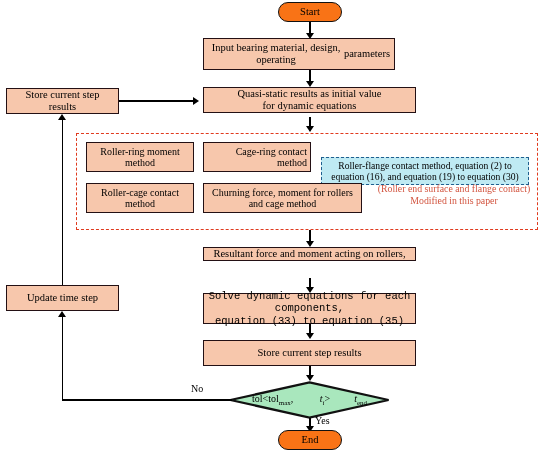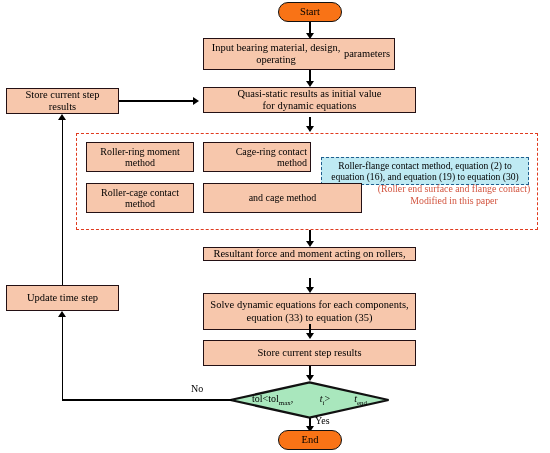--- a/index.html
+++ b/index.html
@@ -165,20 +165,21 @@
     <span>Roller-flange contact method, equation (2) to</span>
     <span>equation (16), and equation (19) to equation (30)</span>
   </div>
 
   <div class="node sub" style="left:86px; top:183px; width:108px; height:30px; flex-direction:column;">
     <span>Roller-cage contact</span>
     <span>method</span>
   </div>
 
   <div class="node sub" style="left:203px; top:183px; width:159px; height:30px; flex-direction:column;">
+    <span>Churning force, moment for rollers</span>
     <span>and cage method</span>
   </div>
 
   <div class="note" style="left:369px; top:183px; width:170px;">
     <div>(Roller end surface and flange contact)</div>
     <div>Modified in this paper</div>
   </div>
 
   <div class="ln vline" style="left:309.2px; top:230px; height:14px;"></div>
   <div class="arrow-down" style="left:305.8px; top:241px;"></div>
@@ -189,21 +190,21 @@
   <div class="ln vline" style="left:309.2px; top:278px; height:13px;"></div>
   <div class="arrow-down" style="left:305.8px; top:287px;"></div>
 
   <div class="node proc" style="left:6px; top:285px; width:113px; height:26px;">
     <span>Update time step</span>
   </div>
 
   <div class="ln vline" style="left:61.7px; top:120px; height:165px;"></div>
   <div class="arrow-up" style="left:58.3px; top:114px;"></div>
 
-  <div class="node proc" style="left:203px; top:293px; width:213px; height:37px; flex-direction:column;">
+  <div class="node proc" style="left:203px; top:293px; width:213px; height:31px; flex-direction:column;font-family:Liberation Mono, monospace;">
     <span>Solve dynamic equations for each components,</span>
     <span>equation (33) to equation (35)</span>
   </div>
   <div class="ln vline" style="left:309.2px; top:324px; height:13px;"></div>
   <div class="arrow-down" style="left:305.8px; top:333px;"></div>
 
   <div class="node proc" style="left:203px; top:340px; width:213px; height:26px;">
     <span>Store current step results</span>
   </div>
   <div class="ln vline" style="left:309.2px; top:366px; height:13px;"></div>

